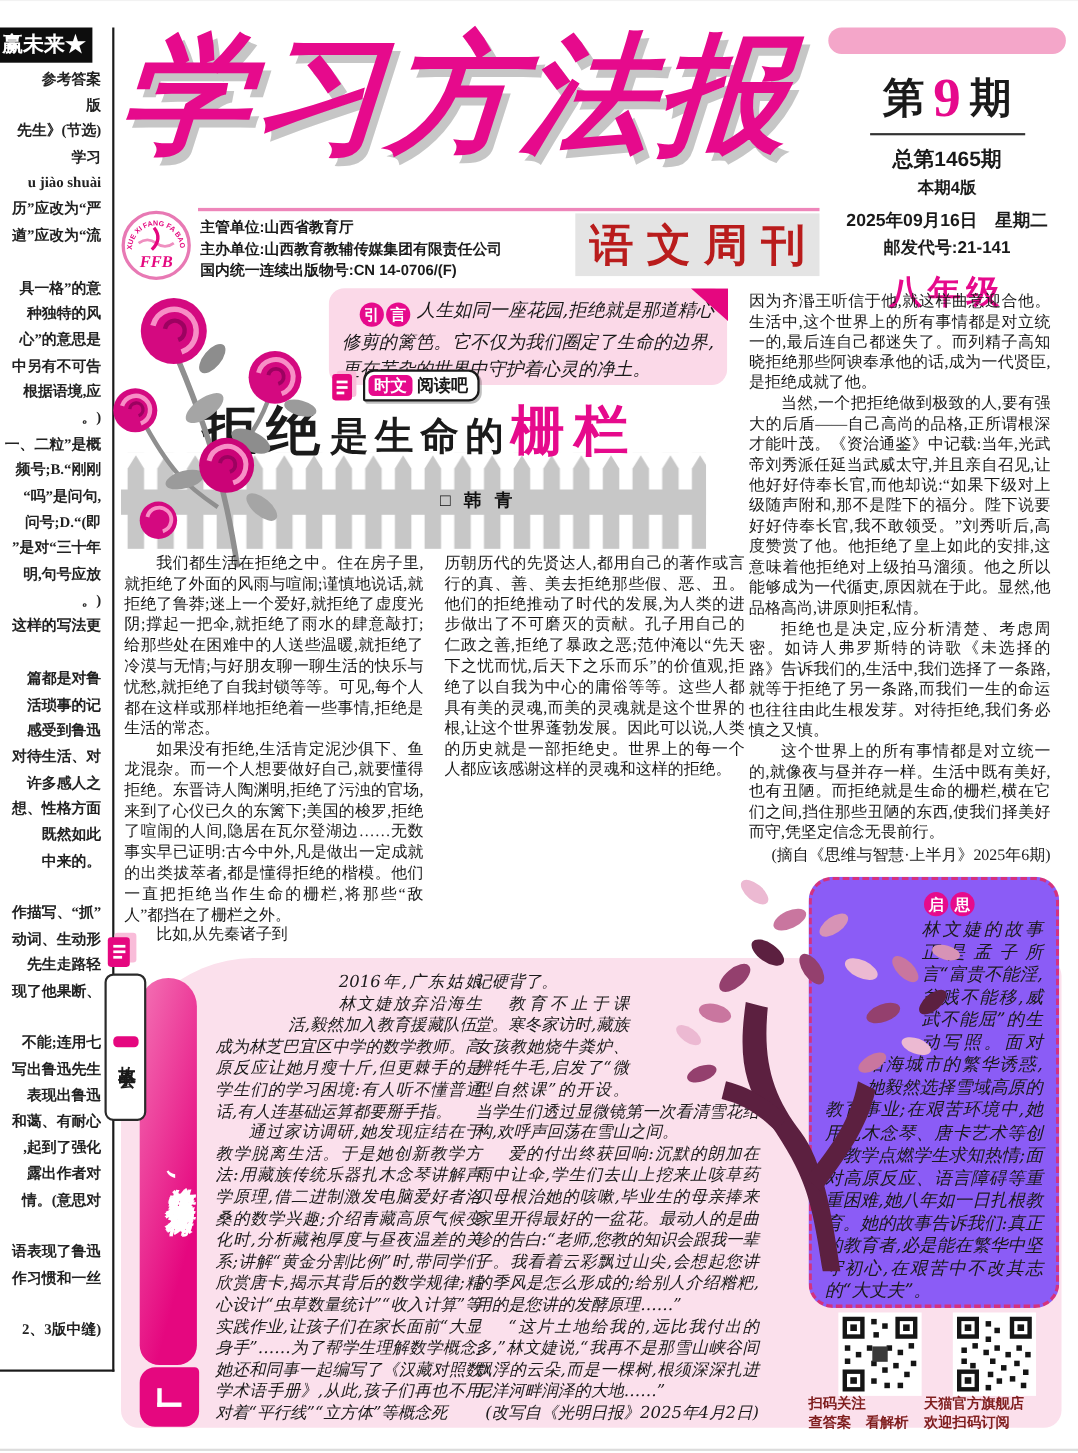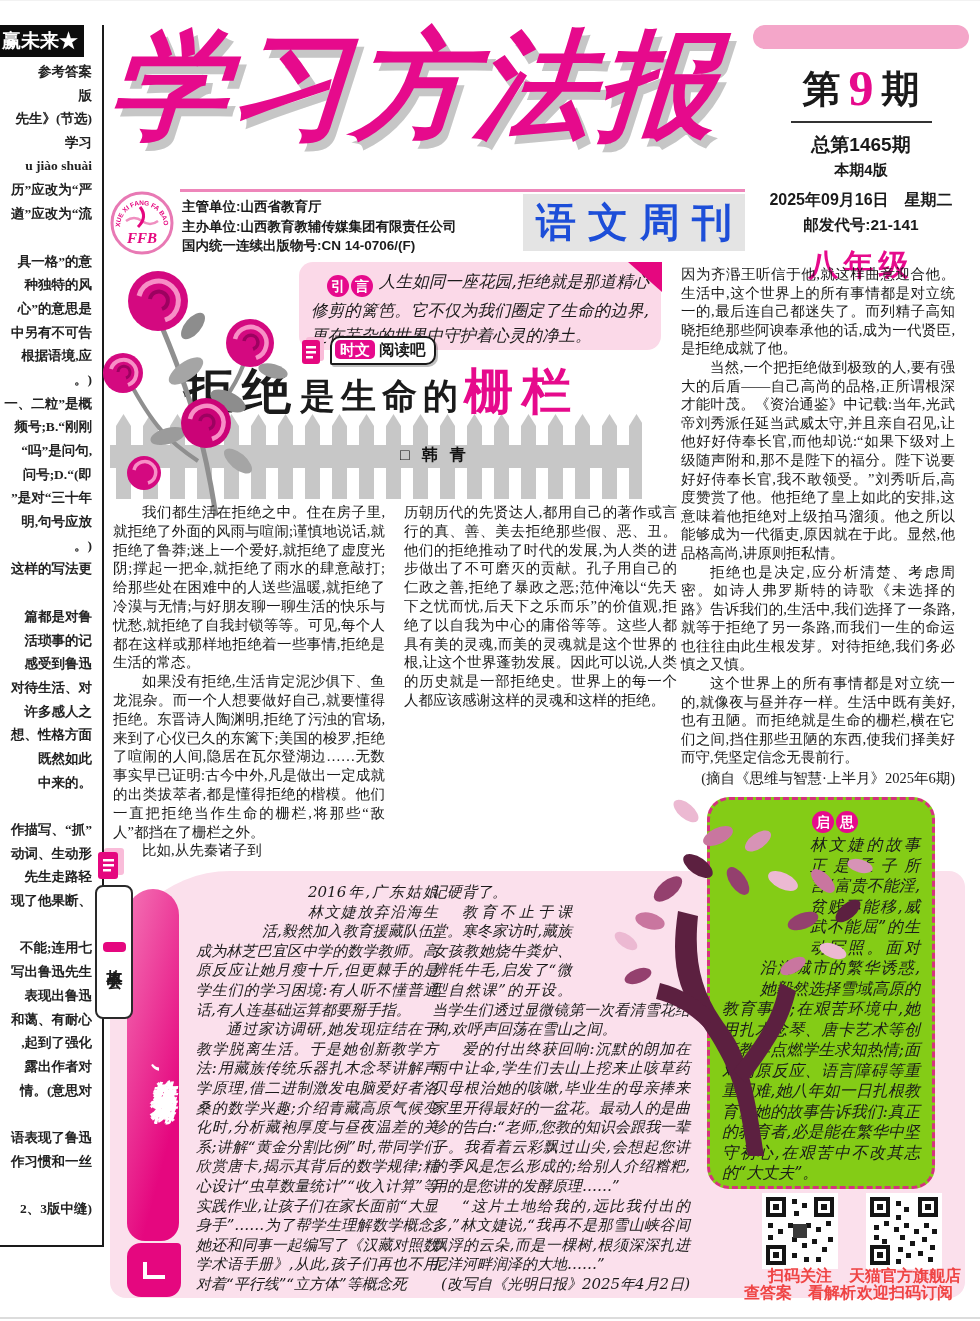--- a/index.html
+++ b/index.html
@@ -19,21 +19,21 @@
   .strip-bottom{left:0;top:1244px;width:104px;height:2px;background:#1a1a1a}
 
   
   .brand{left:110px;top:18px;width:645px;font-size:118px;line-height:1.15;font-weight:bold;font-style:italic;
          color:#e60a8c;letter-spacing:4px;transform:skewX(-4deg);white-space:nowrap;
          text-shadow:6px 8px 0 rgba(160,160,160,.6)}
   .pink-rule{left:180px;top:188px;width:565px;height:3px;background:#ee86ba}
   .org-lines{left:182px;top:196px;width:345px}
   .org-line{font-family:"Liberation Sans",sans-serif;font-weight:bold;font-size:13.5px;line-height:19.5px;white-space:nowrap}
   .weekly{left:523px;top:193px;width:222px;height:57px;background:#e4e4e4;display:flex;align-items:center;justify-content:center;
-          font-family:"Liberation Sans",sans-serif;font-weight:bold;font-size:40px;letter-spacing:12px;text-indent:12px;color:#1d4ed8}
+          font-family:"Liberation Sans",sans-serif;font-weight:bold;font-size:40px;letter-spacing:12px;text-indent:12px;color:#b91c1c}
   .rinfo{left:752px;top:24px;width:218px;text-align:center;font-family:"Liberation Sans",sans-serif}
   .rinfo-bar{width:216px;height:24px;border-radius:12px;background:#f4a6c9;margin:0 auto}
   .issue-line{display:inline-block;margin-top:10px;padding:0 12px 4px;border-bottom:2px solid #333;white-space:nowrap}
   .issue-line .zh{font-family:"Liberation Serif",serif;font-weight:bold;font-size:38px;vertical-align:baseline}
   .issue-line .num{font-family:"Liberation Serif",serif;font-weight:bold;font-size:50px;color:#e60a8c;padding:0 8px;vertical-align:-3px}
   .total-issue{margin-top:9px;font-weight:bold;font-size:19px}
   .edition{margin-top:3px;font-weight:bold;font-size:15px}
   .dateline{margin-top:10px;font-weight:bold;font-size:16px}
   .postal{margin-top:4px;font-weight:bold;font-size:15.5px}
   .grade{margin-top:9px;font-weight:900;font-size:30px;letter-spacing:5px;color:#e60a8c}
@@ -100,33 +100,33 @@
         z-index:5;display:flex;align-items:center;justify-content:center}
   .vcap span{display:block;width:18px;height:13px;border-left:4px solid #fff;border-bottom:4px solid #fff}
 
   .sbadge{left:95px;top:884px;width:38px;height:134px;border:2px solid #2a2a2a;border-radius:8px;background:#fff;
           z-index:6;writing-mode:vertical-rl;display:flex;align-items:center;justify-content:center;
           font-family:"Liberation Sans",sans-serif;font-size:16px;font-weight:bold;letter-spacing:2px;box-sizing:border-box}
   .sbadge .tagv{background:#e5077f;color:#fff;border-radius:4px;padding:3px 1px;margin-bottom:4px}
 
   
   .tree{left:598px;top:770px;z-index:4;pointer-events:none}
-  .refl{left:707px;top:796px;width:228px;height:392px;border:3px dashed #d4327e;border-radius:22px;
-        background:#84cc16;box-sizing:border-box;padding:8px 12px;z-index:3;
+  .refl{left:735px;top:796px;width:228px;height:392px;border:3px dashed #d4327e;border-radius:22px;
+        background:#8b5cf6;box-sizing:border-box;padding:8px 12px;z-index:3;
         font-size:16px;line-height:20.5px;text-align:justify}
   .refl .rb{text-align:center;margin:0 0 2px 30px}
   .refl .cbadge{margin:0}
   .refl p{margin:0}
   .spT{float:left;width:88px;height:103px}
   .spT2{float:left;clear:left;width:38px;height:41px}
 
   
   .qr{z-index:5}
-  .qrcap{z-index:5;width:130px;text-align:center;font-family:"Liberation Sans",sans-serif;
-         font-weight:bold;font-size:16px;line-height:17px;color:#ef4444;white-space:nowrap}
+  .qrcap{z-index:5;width:130px;text-align:left;font-family:"Liberation Sans",sans-serif;
+         font-weight:bold;font-size:13px;line-height:17px;color:#7f1d1d;white-space:nowrap}
   .page-bottom{left:0;top:1316px;width:980px;height:2px;background:#dcdcdc}
 </style>
 </head>
 <body>
 
 <div class="page">
 
   <div class="abs strip-bar">赢未来★</div>
   <div class="abs strip-lines">
       <div class="strip-line">参考答案</div>

